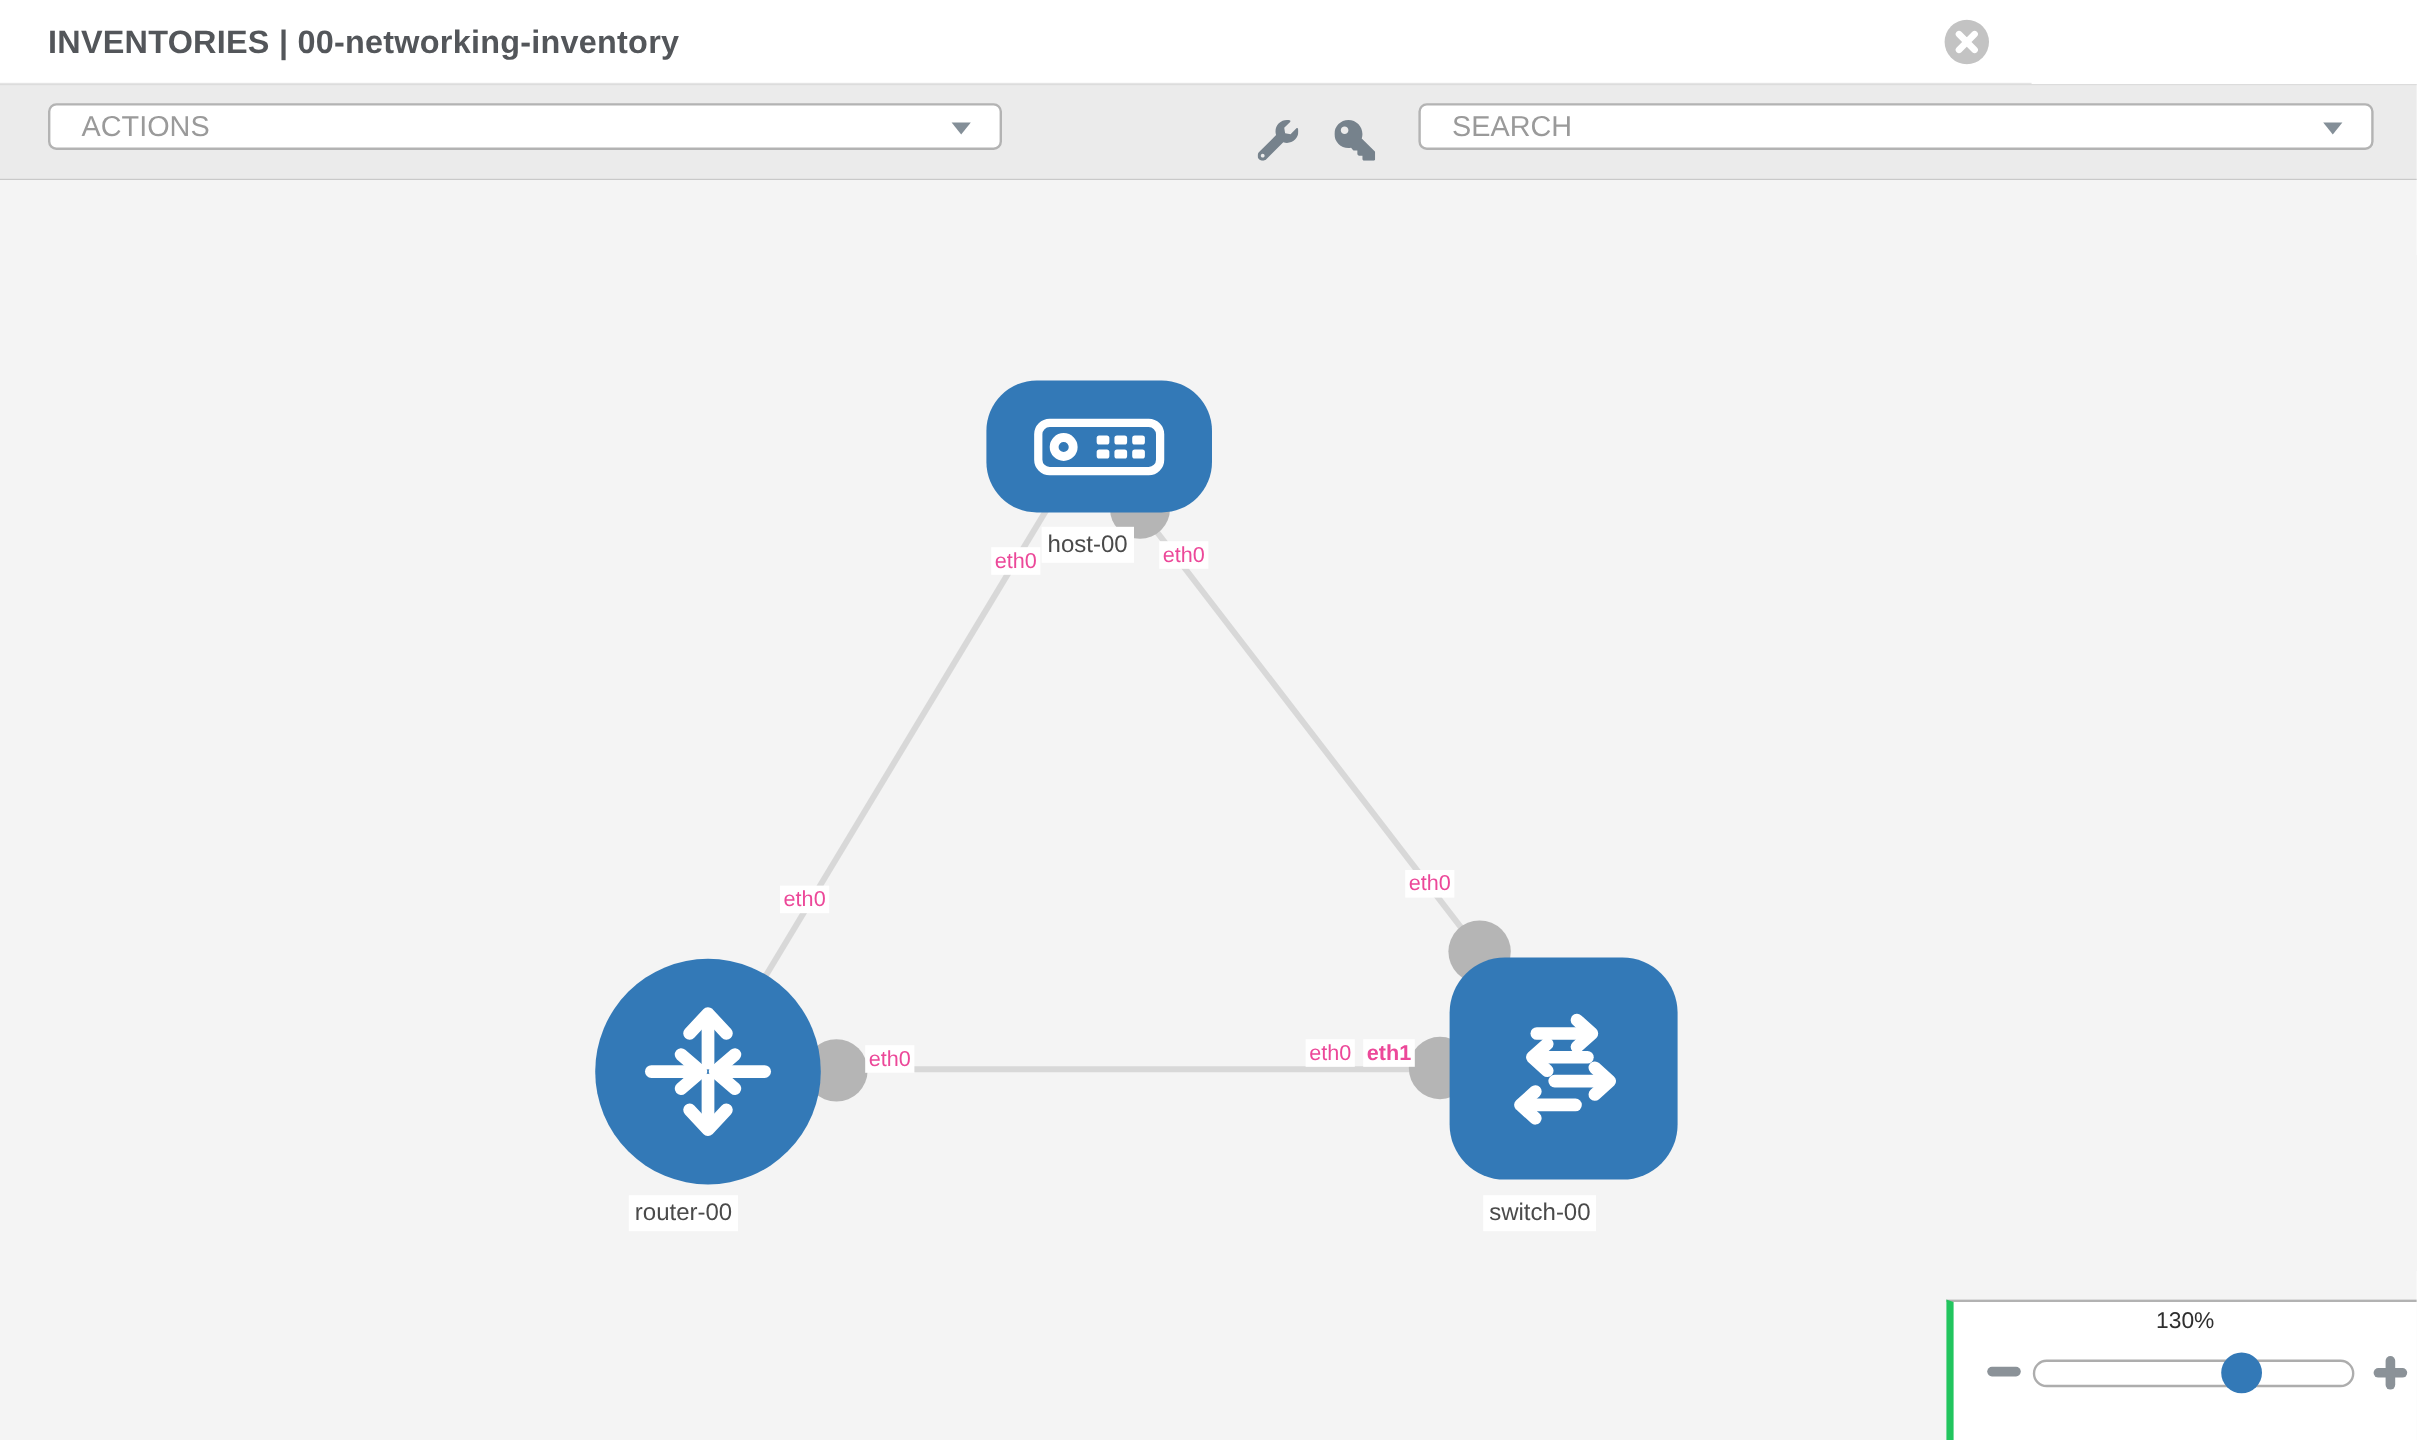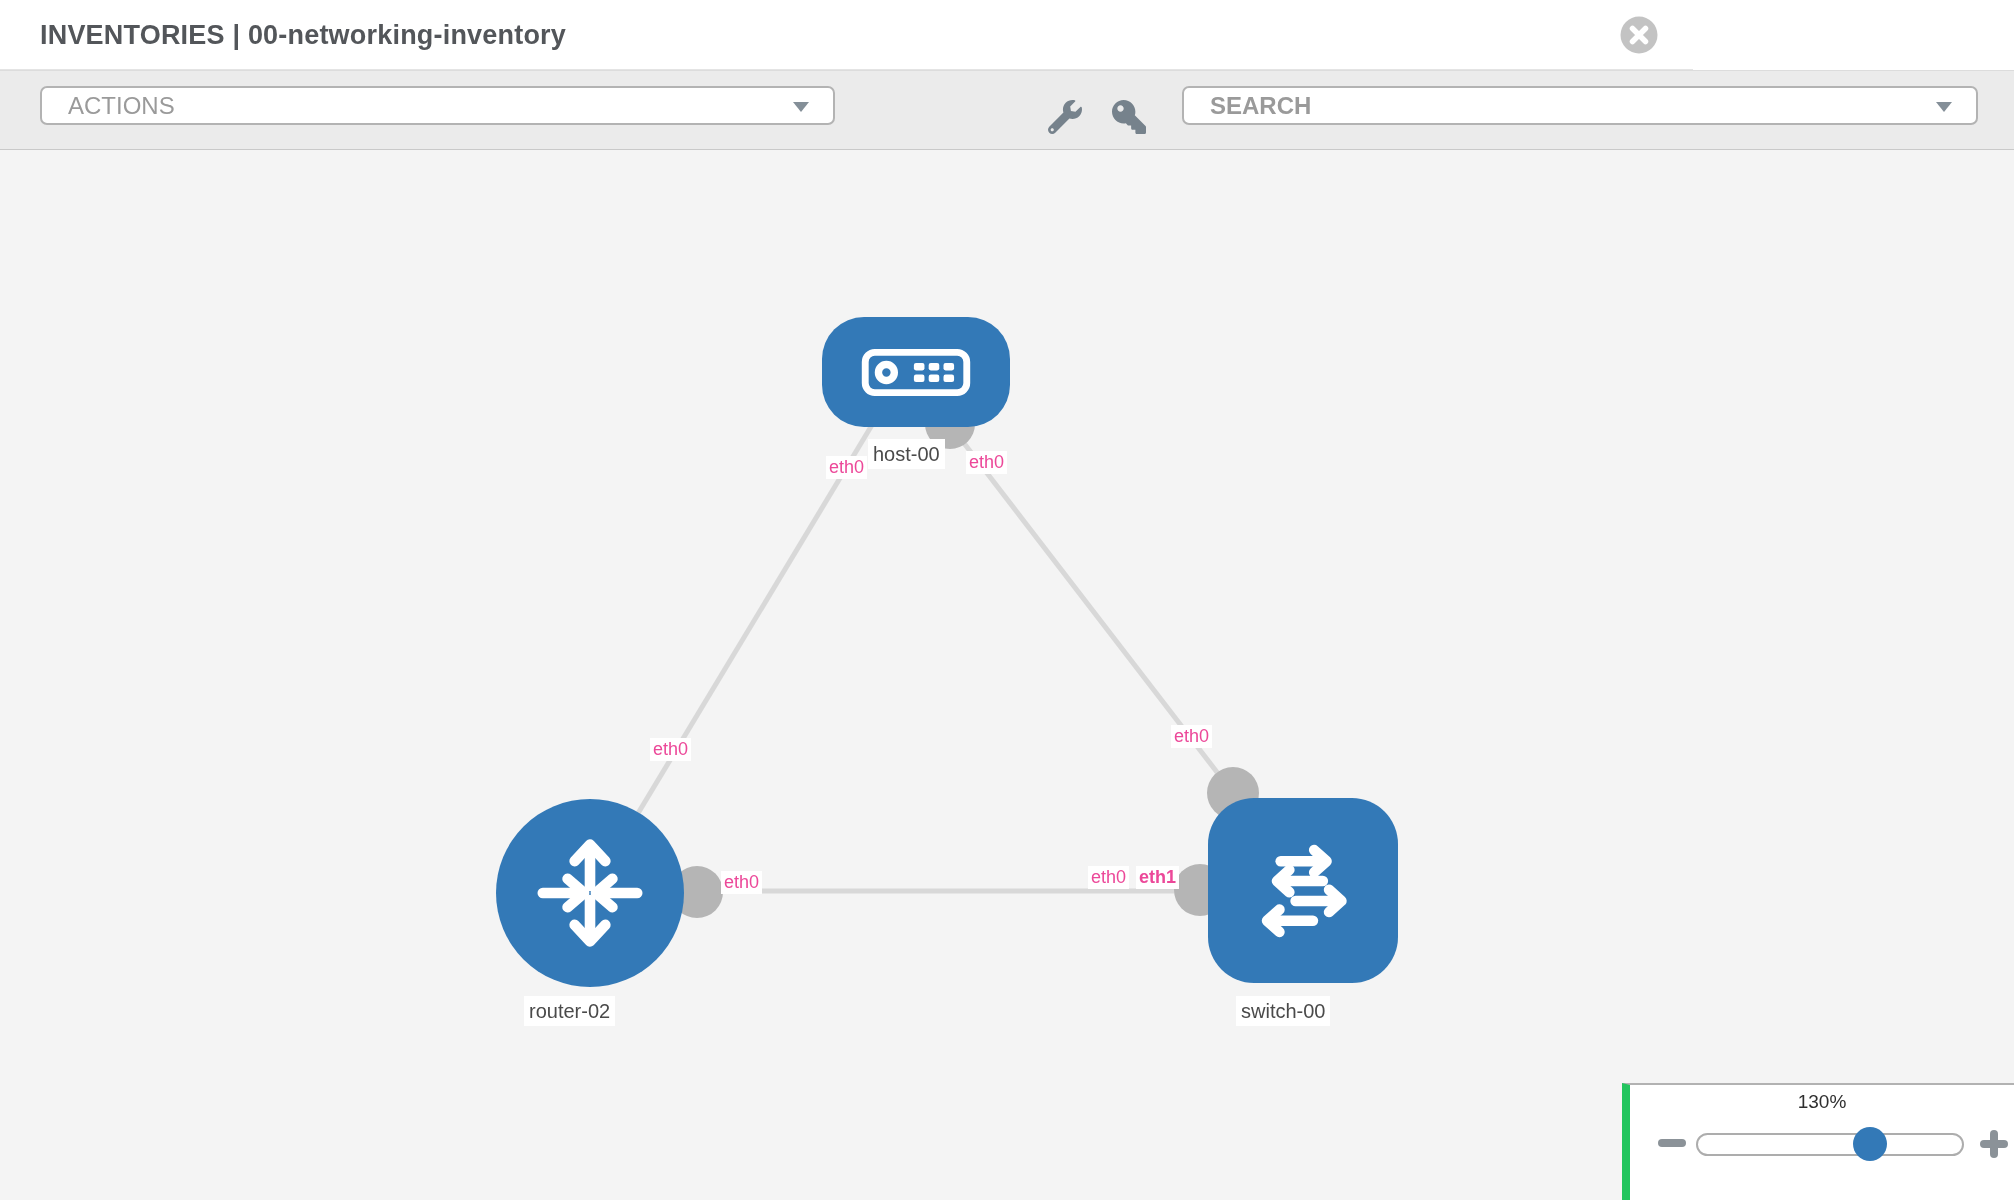--- a/index.html
+++ b/index.html
@@ -17,21 +17,21 @@
   
   .toolbar { position:absolute; left:0; top:70px; width:2014px; height:80px; background:#ebebeb;
              border-top:1px solid #dcdcdc; border-bottom:1px solid #c9c9c9; }
   .select { position:absolute; top:15px; height:39px; background:#fff; border:2px solid #b3b3b3;
             border-radius:7px; display:flex; align-items:center; padding:0 26px;
             font-size:24px; color:#9a9a9a; cursor:pointer; }
   .select .caret { position:absolute; right:24px; top:50%; margin-top:-4px; width:0; height:0;
                    border-left:8px solid transparent; border-right:8px solid transparent;
                    border-top:10px solid #848f98; }
   .sel-actions { left:40px; width:795px; }
-  .sel-search  { left:1182px; width:796px;font-weight:bold; }
+  .sel-search  { left:1182px; width:796px; }
   .tool-icon { position:absolute; top:29px; width:34px; height:34px; cursor:pointer; }
   .tool-wrench { left:1048px; }
   .tool-key { left:1112px; }
 
   
   .canvas { position:absolute; left:0; top:150px; width:2014px; height:1050px; background:#f4f4f4; }
   .links-layer { position:absolute; left:0; top:0; z-index:1; }
   .node { position:absolute; z-index:3; background:#3379b7; display:flex; align-items:center;
           justify-content:center; cursor:pointer; }
   .node-host   { left:822px; top:167px; width:188px; height:110px; border-radius:42px; }
@@ -39,21 +39,21 @@
   .node-switch { left:1208px; top:648px; width:190px; height:185px; border-radius:46px; }
 
   .nlabel { position:absolute; z-index:5; background:#fff; color:#4a4a4a; font-size:20px;
             line-height:30px; padding:0 5px; white-space:nowrap; }
   .elabel { position:absolute; background:#fff; color:#ec4899; font-size:18px;
             line-height:23px; padding:0 3px; white-space:nowrap; }
   .z4 { z-index:4; } .z5 { z-index:5; }
 
   
   .zoom-panel { position:absolute; left:1622px; top:933px; width:392px; height:117px; z-index:6;
-                background:#fff; border-left:8px solid #22c55e; border-top:2px solid #b2b2b2; }
+                background:#fff; border-left:6px solid #22c55e; border-top:2px solid #b2b2b2; }
   .zoom-level { position:absolute; left:0; top:6px; width:100%; text-align:center;
                 font-size:19px; color:#2f2f2f; }
   .zoom-minus { position:absolute; left:28px; top:54px; width:28px; height:8px; cursor:pointer; }
   .zoom-minus .bar { width:28px; height:8px; background:#8b9298; border-radius:4px; }
   .zoom-plus { position:absolute; left:350px; top:45px; width:28px; height:28px; cursor:pointer; }
   .zoom-plus .h { position:absolute; left:0; top:10px; width:28px; height:8px; background:#8b9298; border-radius:4px; }
   .zoom-plus .v { position:absolute; left:10px; top:0; width:8px; height:28px; background:#8b9298; border-radius:4px; }
   .zoom-track { position:absolute; left:66px; top:48px; width:268px; height:23px; background:#fff;
                 border:2px solid #adadad; border-radius:12px; cursor:pointer; }
   .zoom-thumb { position:absolute; left:155px; top:-8px; width:34px; height:34px; border-radius:50%;
@@ -150,21 +150,21 @@
             <path d="M39 33 L29 42 L39 51"></path>
           <path d="M44 58 L78 58"></path>
             <path d="M71 49 L81 58 L71 67"></path>
           <path d="M58 74 L24 74"></path>
             <path d="M31 65 L21 74 L31 83"></path>
         </g>
       </svg>
     </div>
 
     <div class="nlabel" style="left:868px; top:289px;">host-00</div>
-    <div class="nlabel" style="left:524px; top:846px;">router-02</div>
+    <div class="nlabel" style="left:524px; top:846px;">router-00</div>
     <div class="nlabel" style="left:1236px; top:846px;">switch-00</div>
 
     <div class="elabel z5" style="left:650px; top:588px;">eth0</div>
     <div class="elabel z5" style="left:826px; top:306px;">eth0</div>
     <div class="elabel z5" style="left:966px; top:301px;">eth0</div>
     <div class="elabel z5" style="left:1171px; top:575px;">eth0</div>
     <div class="elabel z5" style="left:721px; top:721px;">eth0</div>
 
     <div class="elabel z4" style="left:1088px; top:716px;">eth0</div>
     <div class="elabel z5" style="left:1136px; top:716px;font-weight:bold;">eth1</div>

